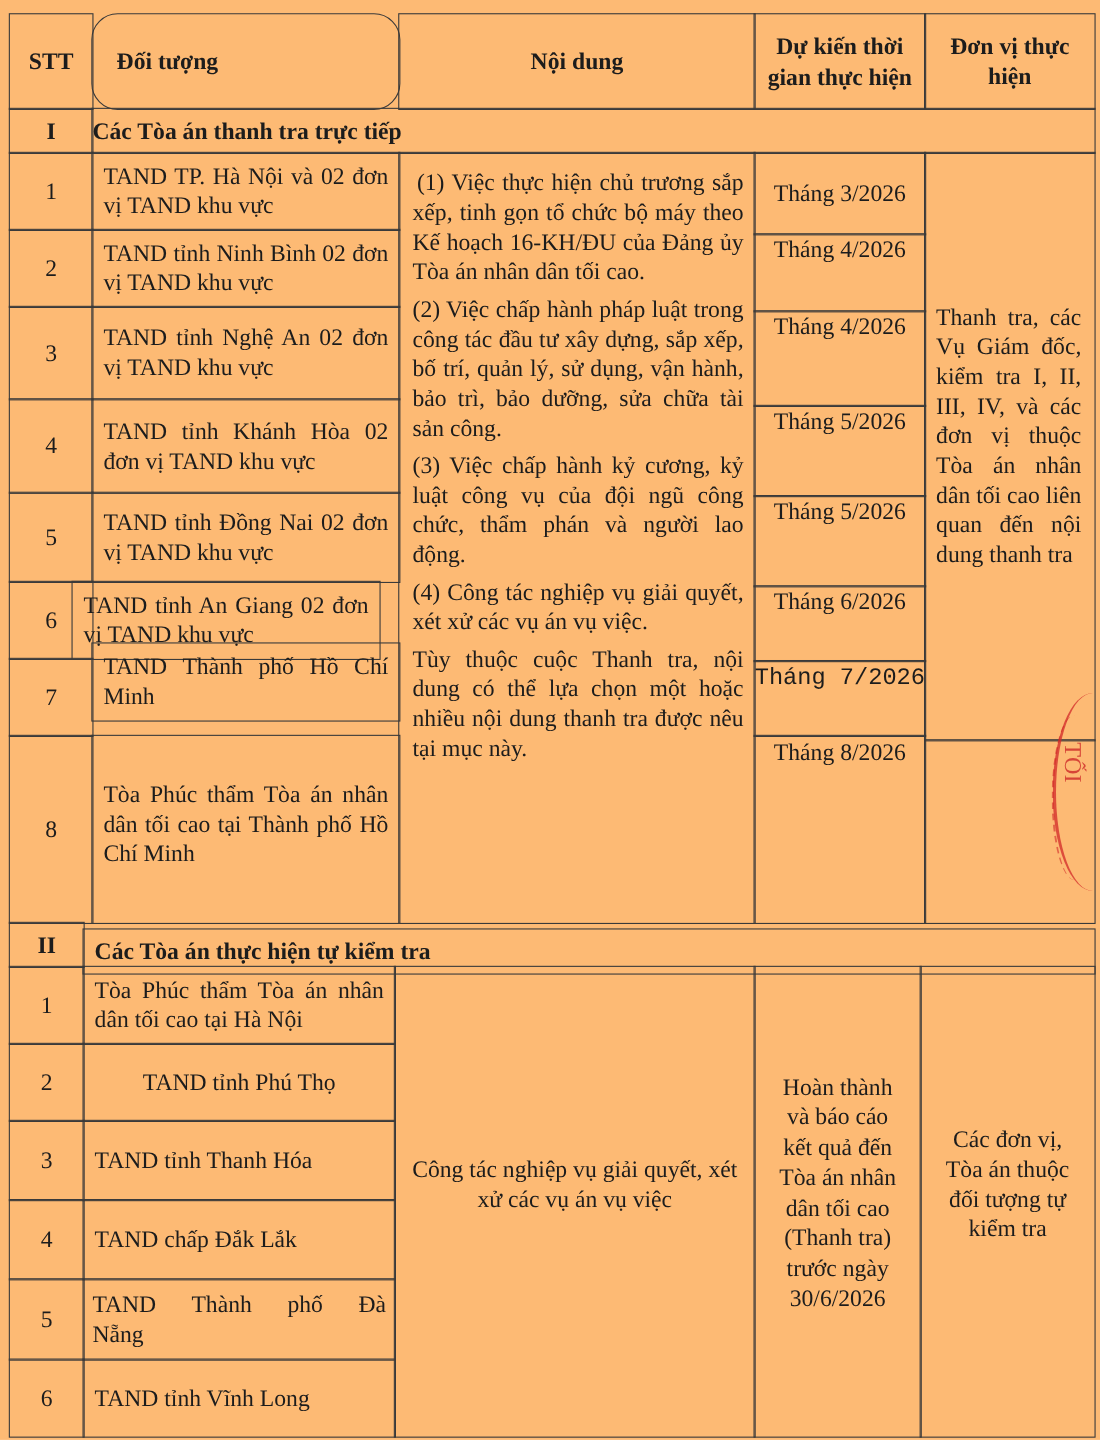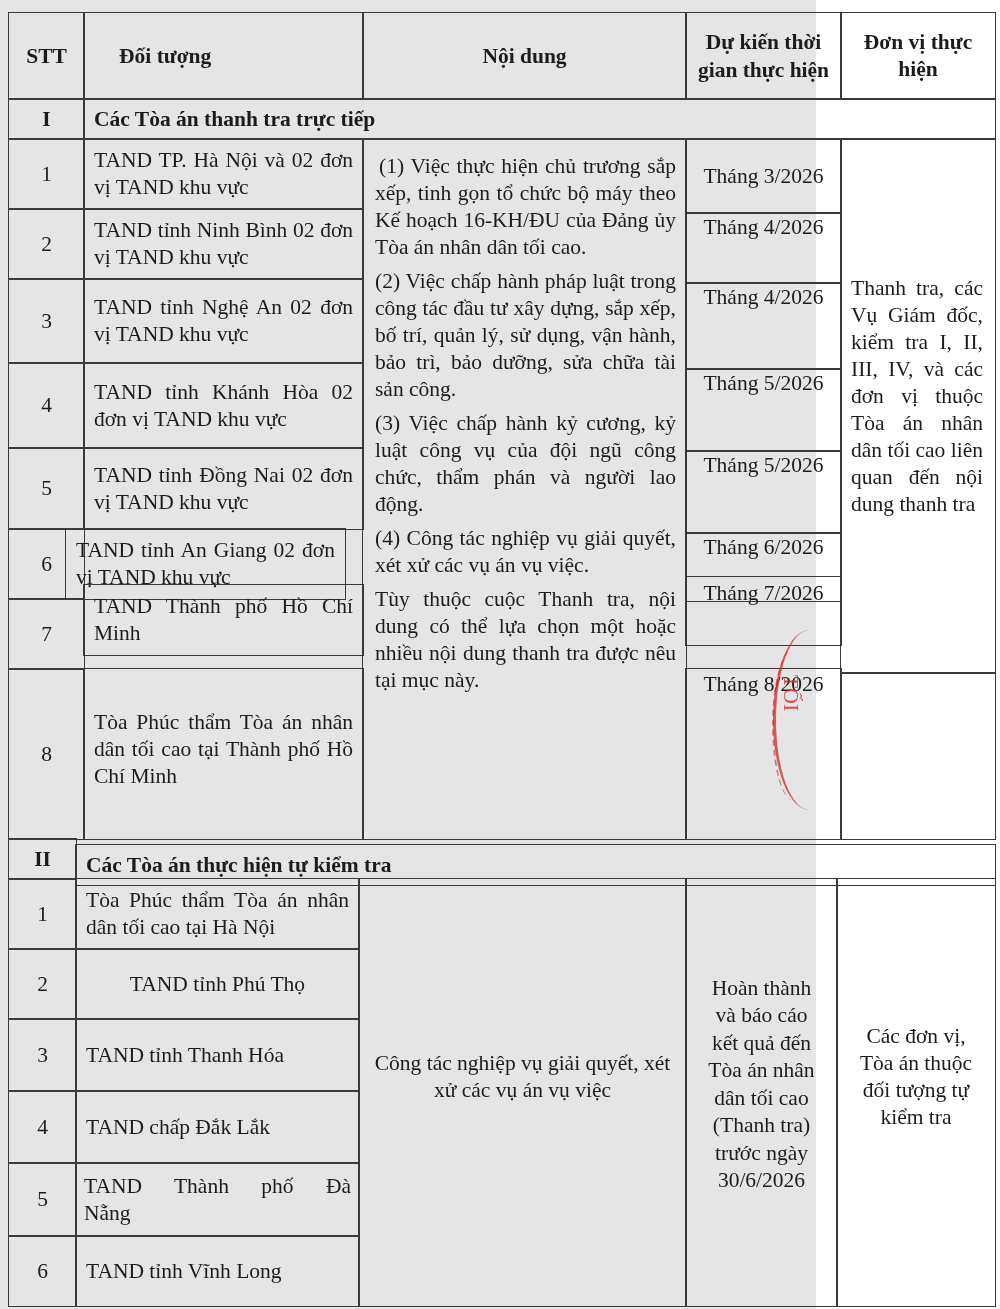--- a/index.html
+++ b/index.html
@@ -1,27 +1,27 @@
 <!DOCTYPE html>
 <html><head>
 <meta charset="utf-8">
 <style>
   html, body { margin:0; padding:0; background:#ffffff; }
   body { width:1000px; height:1309px; position:relative; overflow:hidden;
          font-family:"Liberation Serif","DejaVu Serif",serif; color:#1c1c1c; }
-  .page { position:absolute; left:0; top:0; width:816px; height:1309px; background:#e5e5e5; }
+  .page { position:absolute; left:0; top:0; width:1000px; height:1309px; background:#fdba74; }
   .cell { position:absolute; box-sizing:border-box; border:1.5px solid #3a3a3a;
           display:flex; align-items:center; justify-content:center; background:transparent; }
   .cell.top { align-items:flex-start; }
   .cell.left { justify-content:flex-start; }
   .txt { font-size:21.5px; line-height:27px; }
   .bold { font-weight:bold; }
   .just { text-align:justify; text-align-last:left; }
   .center { text-align:center; }
-  .pad-l { padding-left:23px; }
+  .pad-l { padding-left:10px;border-radius:24px; }
   .para { margin:0 0 7px 0; }
   .stamp { position:absolute; right:-30px; top:630px; width:70px; height:180px;
            border-left:3px solid rgba(210,40,40,0.75); border-radius:50% 0 0 50%; }
   .stamp-text { position:absolute; right:6px; top:680px; color:rgba(205,40,40,0.8);
                 font-size:22px; transform:rotate(90deg); font-family:"Liberation Serif",serif; }
   .stamp2 { position:absolute; right:2px; top:650px; width:40px; height:150px;
             border-left:2px dashed rgba(210,40,40,0.6); border-radius:50% 0 0 50%; }
 </style>
 </head>
 <body>
@@ -41,21 +41,21 @@
     <span class="txt bold center" style="line-height:28px;">Dự kiến thời gian thực hiện</span>
   </div>
   <div class="cell" style="left:840px;top:12px;width:156px;height:88px;">
     <span class="txt bold center" style="padding:0 14px;">Đơn vị thực hiện</span>
   </div>
 
   <div class="cell" style="left:8px;top:98px;width:77px;height:42px;">
     <span class="txt bold">I</span>
   </div>
   <div class="cell left" style="left:83px;top:98px;width:913px;height:42px;">
-    <span class="txt bold" style="padding-left:10px;">Các Tòa án thanh tra trực tiếp</span>
+    <span class="txt bold" style="">Các Tòa án thanh tra trực tiếp</span>
   </div>
 
   <div class="cell" style="left:8px;top:138px;width:77px;height:72px;">
       <span class="txt">1</span>
     </div>
   <div class="cell left" style="left:83px;top:138px;width:281px;height:72px;">
       <span class="txt just" style="padding:0 10px;">TAND TP. Hà Nội và 02 đơn vị TAND khu vực</span>
     </div>
 
   <div class="cell" style="left:8px;top:208px;width:77px;height:72px;">
@@ -128,21 +128,21 @@
     </div>
   <div class="cell top" style="left:685px;top:368px;width:157px;height:84px;padding-top:1px;">
       <span class="txt">Tháng 5/2026</span>
     </div>
   <div class="cell top" style="left:685px;top:450px;width:157px;height:84px;padding-top:1px;">
       <span class="txt">Tháng 5/2026</span>
     </div>
   <div class="cell top" style="left:685px;top:532px;width:157px;height:70px;padding-top:1px;">
       <span class="txt">Tháng 6/2026</span>
     </div>
-  <div class="cell top" style="left:685px;top:576px;width:157px;height:70px;padding-top:3px;">
+  <div class="cell top" style="left:685px;top:600px;width:157px;height:70px;padding-top:3px;font-family:Liberation Mono, monospace;">
       <span class="txt">Tháng 7/2026</span>
     </div>
   <div class="cell top" style="left:685px;top:668px;width:157px;height:172px;padding-top:2px;">
       <span class="txt">Tháng 8/2026</span>
     </div>
 
   <div class="cell top left" style="left:840px;top:138px;width:156px;height:536px;padding:136px 12px 0 10px;">
     <span class="txt just" style="line-height:27px;">Thanh tra, các Vụ Giám đốc, kiểm tra I, II, III, IV, và các đơn vị thuộc Tòa án nhân dân tối cao liên quan đến nội dung thanh tra</span>
   </div>
   <div class="cell" style="left:840px;top:672px;width:156px;height:168px;"></div>

